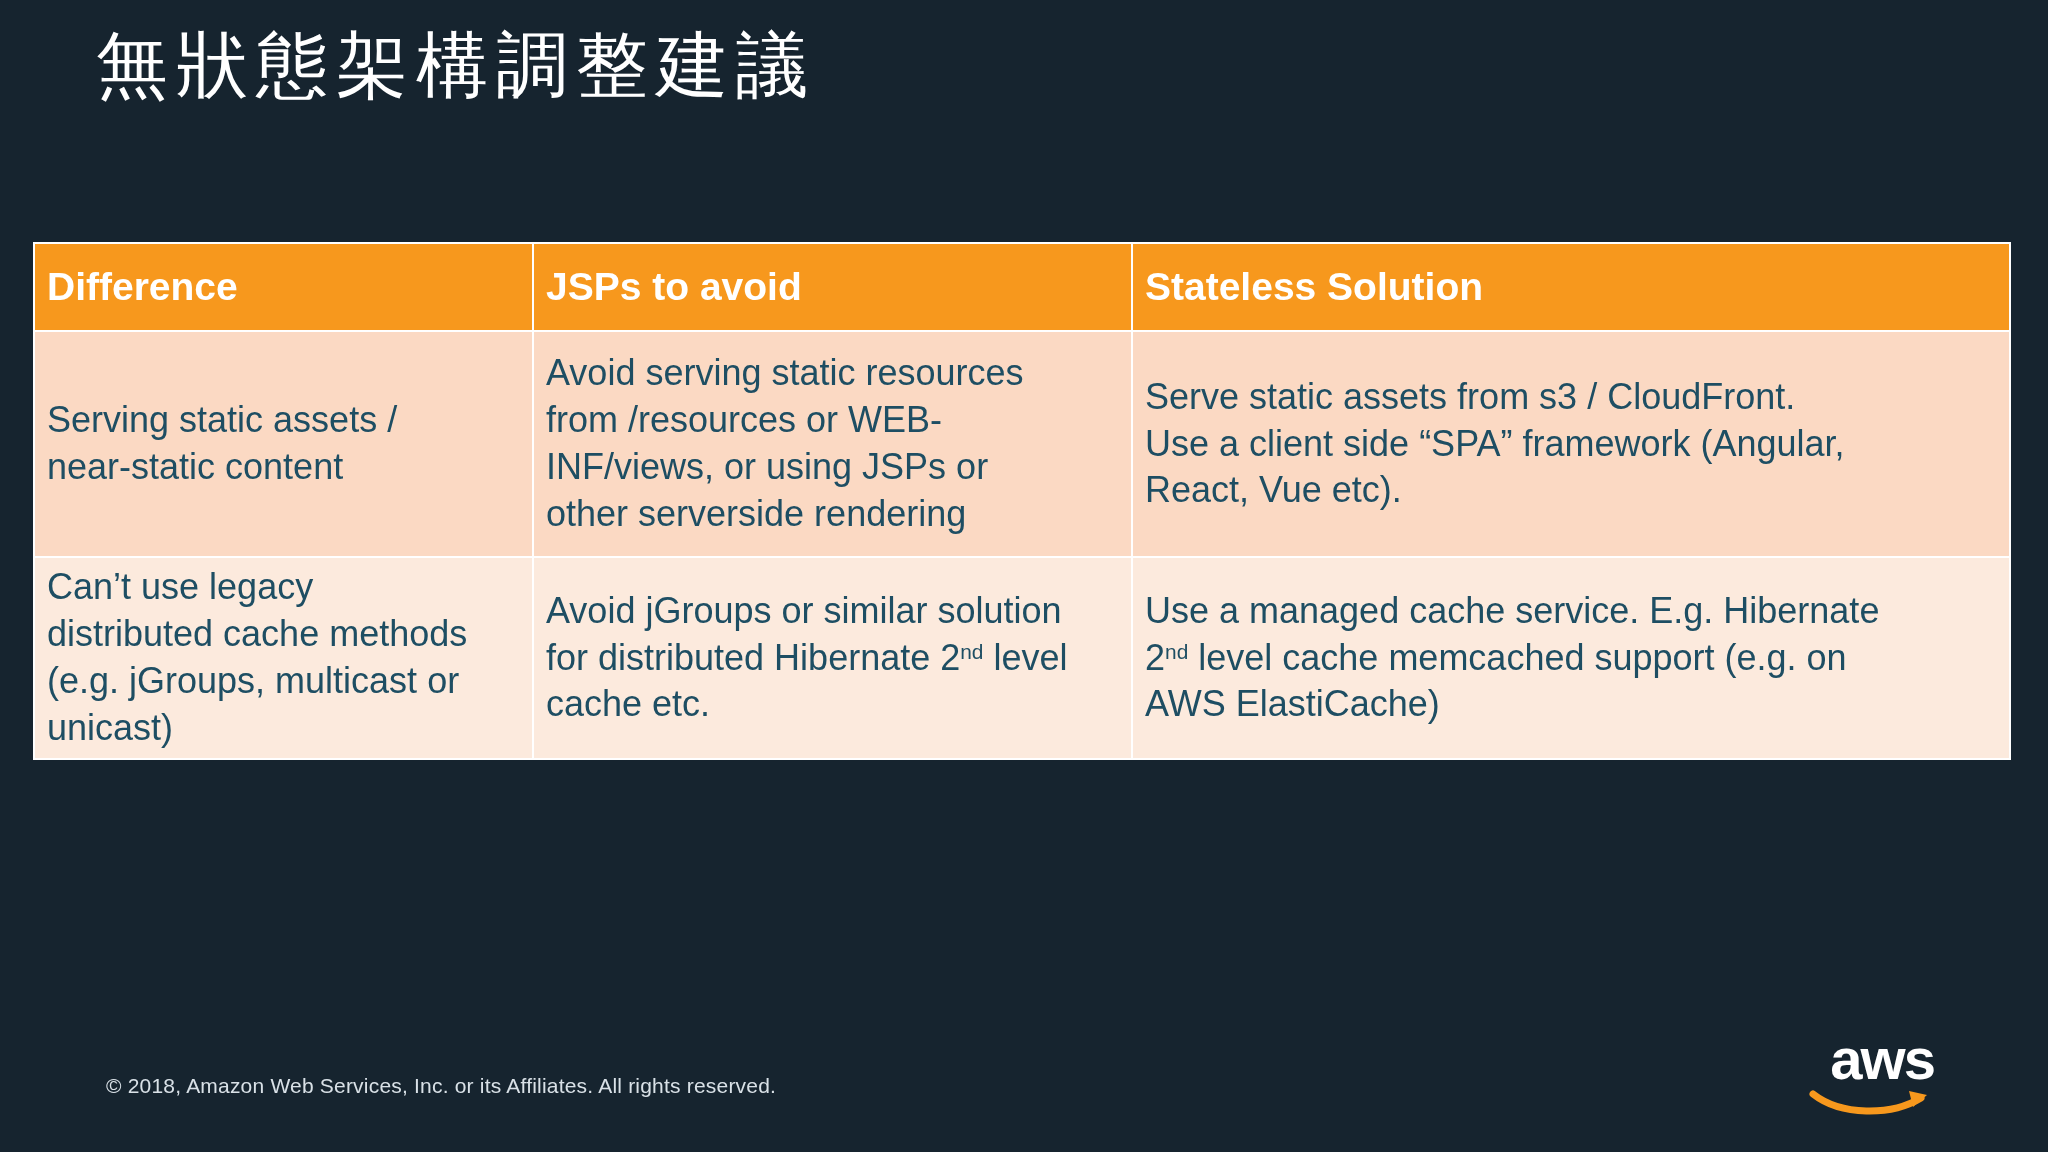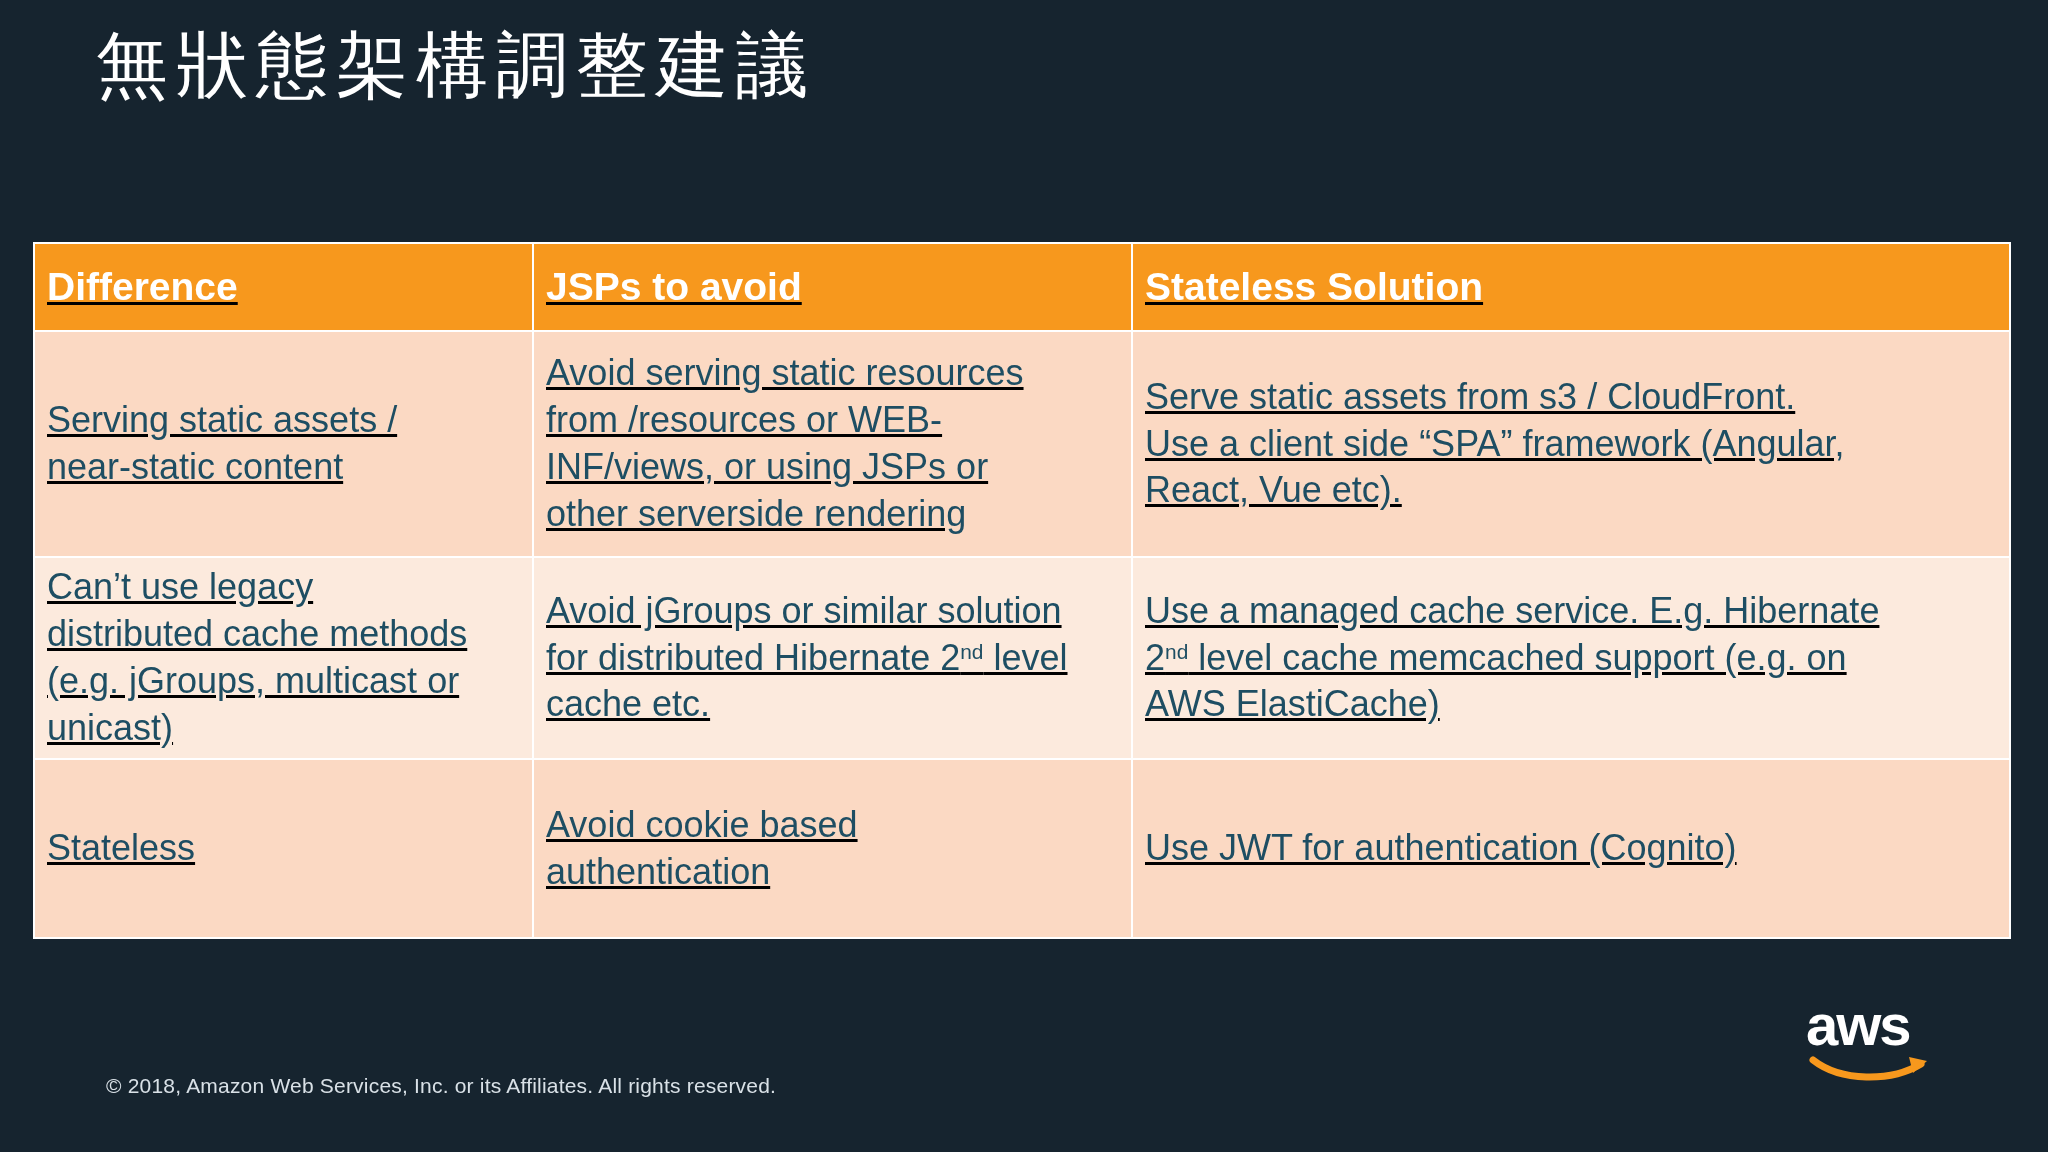--- a/index.html
+++ b/index.html
@@ -22,21 +22,21 @@
   .slide { position:relative; width:1776px; height:1152px; background:var(--background); }
 
   .title {
     position:absolute; left:96px; top:22px;
     font-size:72px; font-weight:400; letter-spacing:8px;
     color:var(--title-text); line-height:1.2;
   }
 
   table.main-table {
     position:absolute; left:33px; top:242px; width:1976px;
-    border-collapse:collapse; table-layout:fixed;text-decoration:underline;
+    border-collapse:collapse; table-layout:fixed;
   }
   table.main-table th, table.main-table td {
     border:2px solid var(--border);
     text-align:left; vertical-align:middle;
     padding:6px 10px 6px 12px;
     white-space:pre-wrap;
     word-wrap:break-word;
   }
   table.main-table thead tr { height:88px; }
   table.main-table th {
@@ -54,21 +54,21 @@
   tbody tr:nth-child(odd) td { background:var(--row-peach); }
   tbody tr:nth-child(even) td { background:var(--row-peach-light); }
 
   td sup { font-size:58%; vertical-align:baseline; position:relative; top:-0.5em; }
 
   .footer {
     position:absolute; left:106px; top:1074px;
     font-size:21px; color:var(--footer-text); letter-spacing:0.2px;
   }
 
-  .aws-logo { position:absolute; left:1806px; top:996px; width:128px; text-align:left; }
+  .aws-logo { position:absolute; left:1806px; top:1030px; width:128px; text-align:right; }
   .aws-logo .aws-text {
     display:block; font-size:58px; font-weight:bold; color:#ffffff;
     line-height:1; letter-spacing:-2px;
   }
   .aws-logo svg { display:block; margin:2px auto 0 auto; }
 </style>
 </head>
 <body>
 
 <div class="slide">
@@ -105,26 +105,20 @@
 distributed cache methods
 (e.g. jGroups, multicast or
 unicast)</span></td>
         <td><span>Avoid jGroups or similar solution
 for distributed Hibernate 2</span><sup>nd</sup><span> level
 cache etc.</span></td>
         <td><span>Use a managed cache service. E.g. Hibernate
 2</span><sup>nd</sup><span> level cache memcached support (e.g. on
 AWS ElastiCache)</span></td>
       </tr>
-      <tr>
-        <td><span>Stateless</span></td>
-        <td><span>Avoid cookie based
-authentication</span></td>
-        <td><span>Use JWT for authentication (Cognito)</span></td>
-      </tr>
     </tbody>
   </table>
 
   <div class="footer">© 2018, Amazon Web Services, Inc. or its Affiliates. All rights reserved.</div>
 
   <div class="aws-logo">
     <span class="aws-text">aws</span>
     <svg width="126" height="30" viewBox="0 0 126 30" aria-hidden="true">
       <path d="M6 4 C 34 26, 84 26, 114 8" fill="none" stroke="var(--accent-orange)" stroke-width="7" stroke-linecap="round"></path>
       <polygon points="102,1 120,5 106,17" fill="var(--accent-orange)"></polygon>

